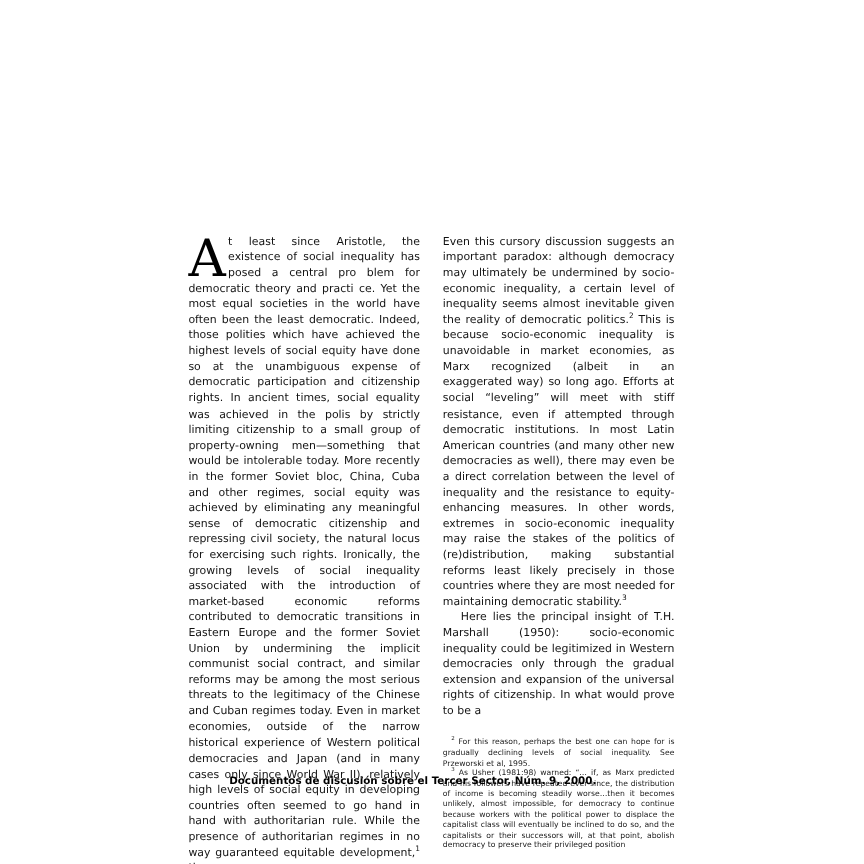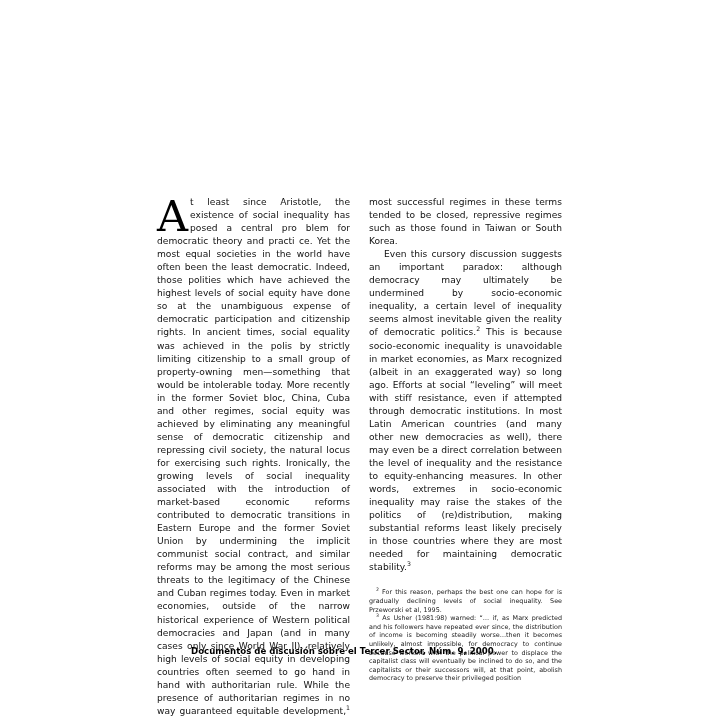--- a/index.html
+++ b/index.html
@@ -112,24 +112,24 @@
 
   <div class="content-area">
     <div class="columns">
 
       <div class="col">
         <p class="body-text dropcap-para"><span class="dropcap">A</span><span>t least since Aristotle, the existence of social inequality has posed a central pro blem for democratic theory and practi ce. Yet the most equal societies in the world have often been the least democratic. Indeed, those polities which have achieved the highest levels of social equity have done so at the unambiguous expense of democratic participation and citizenship rights. In ancient times, social equality was achieved in the polis by strictly limiting citizenship to a small group of property-owning men—something that would be intolerable today. More recently in the former Soviet bloc, China, Cuba and other regimes, social equity was achieved by eliminating any meaningful sense of democratic citizenship and repressing civil society, the natural locus for exercising such rights. Ironically, the growing levels of social inequality associated with the introduction of market-based economic reforms contributed to democratic transitions in Eastern Europe and the former Soviet Union by undermining the implicit communist social contract, and similar reforms may be among the most serious threats to the legitimacy of the Chinese and Cuban regimes today. Even in market economies, outside of the narrow historical experience of Western political democracies and Japan (and in many cases only since World War II), relatively high levels of social equity in developing countries often seemed to go hand in hand with authoritarian rule. While the presence of authoritarian regimes in no way guaranteed equitable development,</span><span class="sup">1</span><span> the</span></p>
 
       </div>
 
       <div class="col">
-        <p class="body-text">most successful regimes in these terms tended to be closed, repressive regimes such as those found in Taiwan or South Korea.</p>
 
         <p class="body-text"><span>Even this cursory discussion suggests an important paradox: although democracy may ultimately be undermined by socio-economic inequality, a certain level of inequality seems almost inevitable given the reality of democratic politics.</span><span class="sup">2</span><span> This is because socio-economic inequality is unavoidable in market economies, as Marx recognized (albeit in an exaggerated way) so long ago. Efforts at social “leveling” will meet with stiff resistance, even if attempted through democratic institutions. In most Latin American countries (and many other new democracies as well), there may even be a direct correlation between the level of inequality and the resistance to equity-enhancing measures. In other words, extremes in socio-economic inequality may raise the stakes of the politics of (re)distribution, making substantial reforms least likely precisely in those countries where they are most needed for maintaining democratic stability.</span><span class="sup">3</span></p>
 
+        <p class="body-text">Here lies the principal insight of T.H. Marshall (1950): socio-economic inequality could be legitimized in Western democracies only through the gradual extension and expansion of the universal rights of citizenship. In what would prove to be a</p>
 
         <div class="footnotes rcol-footnotes">
           <p class="footnote"><span class="fn-marker">2</span> <span>For this reason, perhaps the best one can hope for is gradually declining levels of social inequality. See Przeworski et al, 1995.</span></p>
           <p class="footnote"><span class="fn-marker">3</span> <span>As Usher (1981:98) warned: “… if, as Marx predicted and his followers have repeated ever since, the distribution of income is becoming steadily worse…then it becomes unlikely, almost impossible, for democracy to continue because workers with the political power to displace the capitalist class will eventually be inclined to do so, and the capitalists or their successors will, at that point, abolish democracy to preserve their privileged position</span></p>
         </div>
       </div>
 
     </div>
   </div>
 

